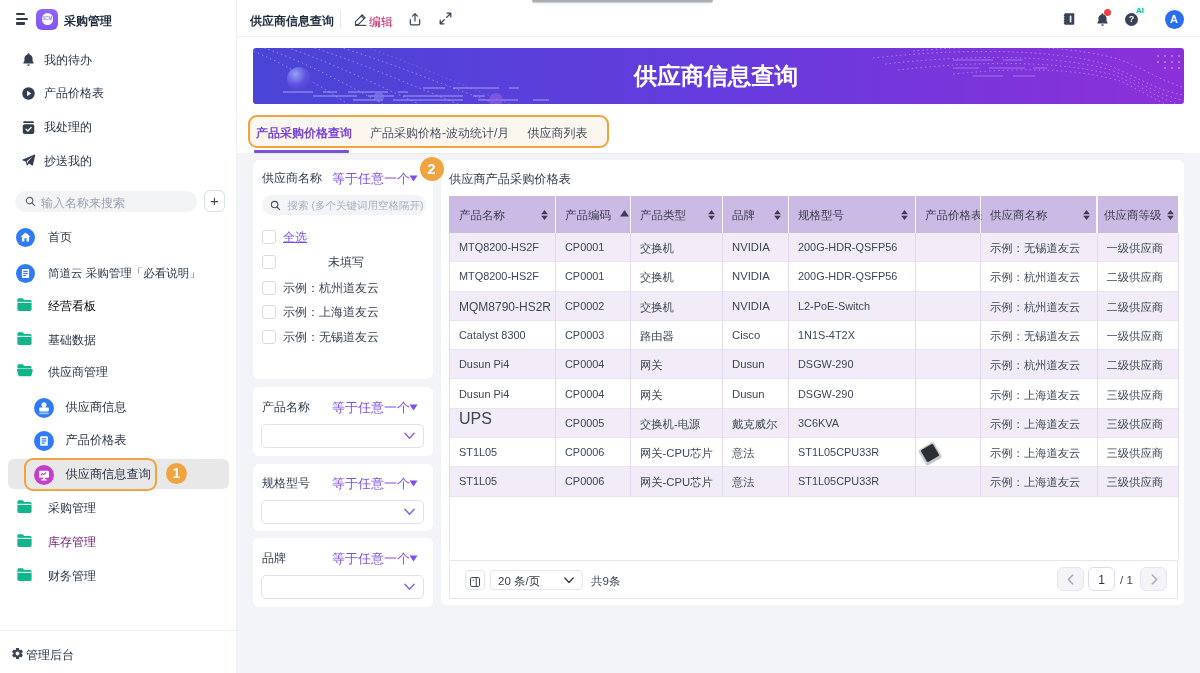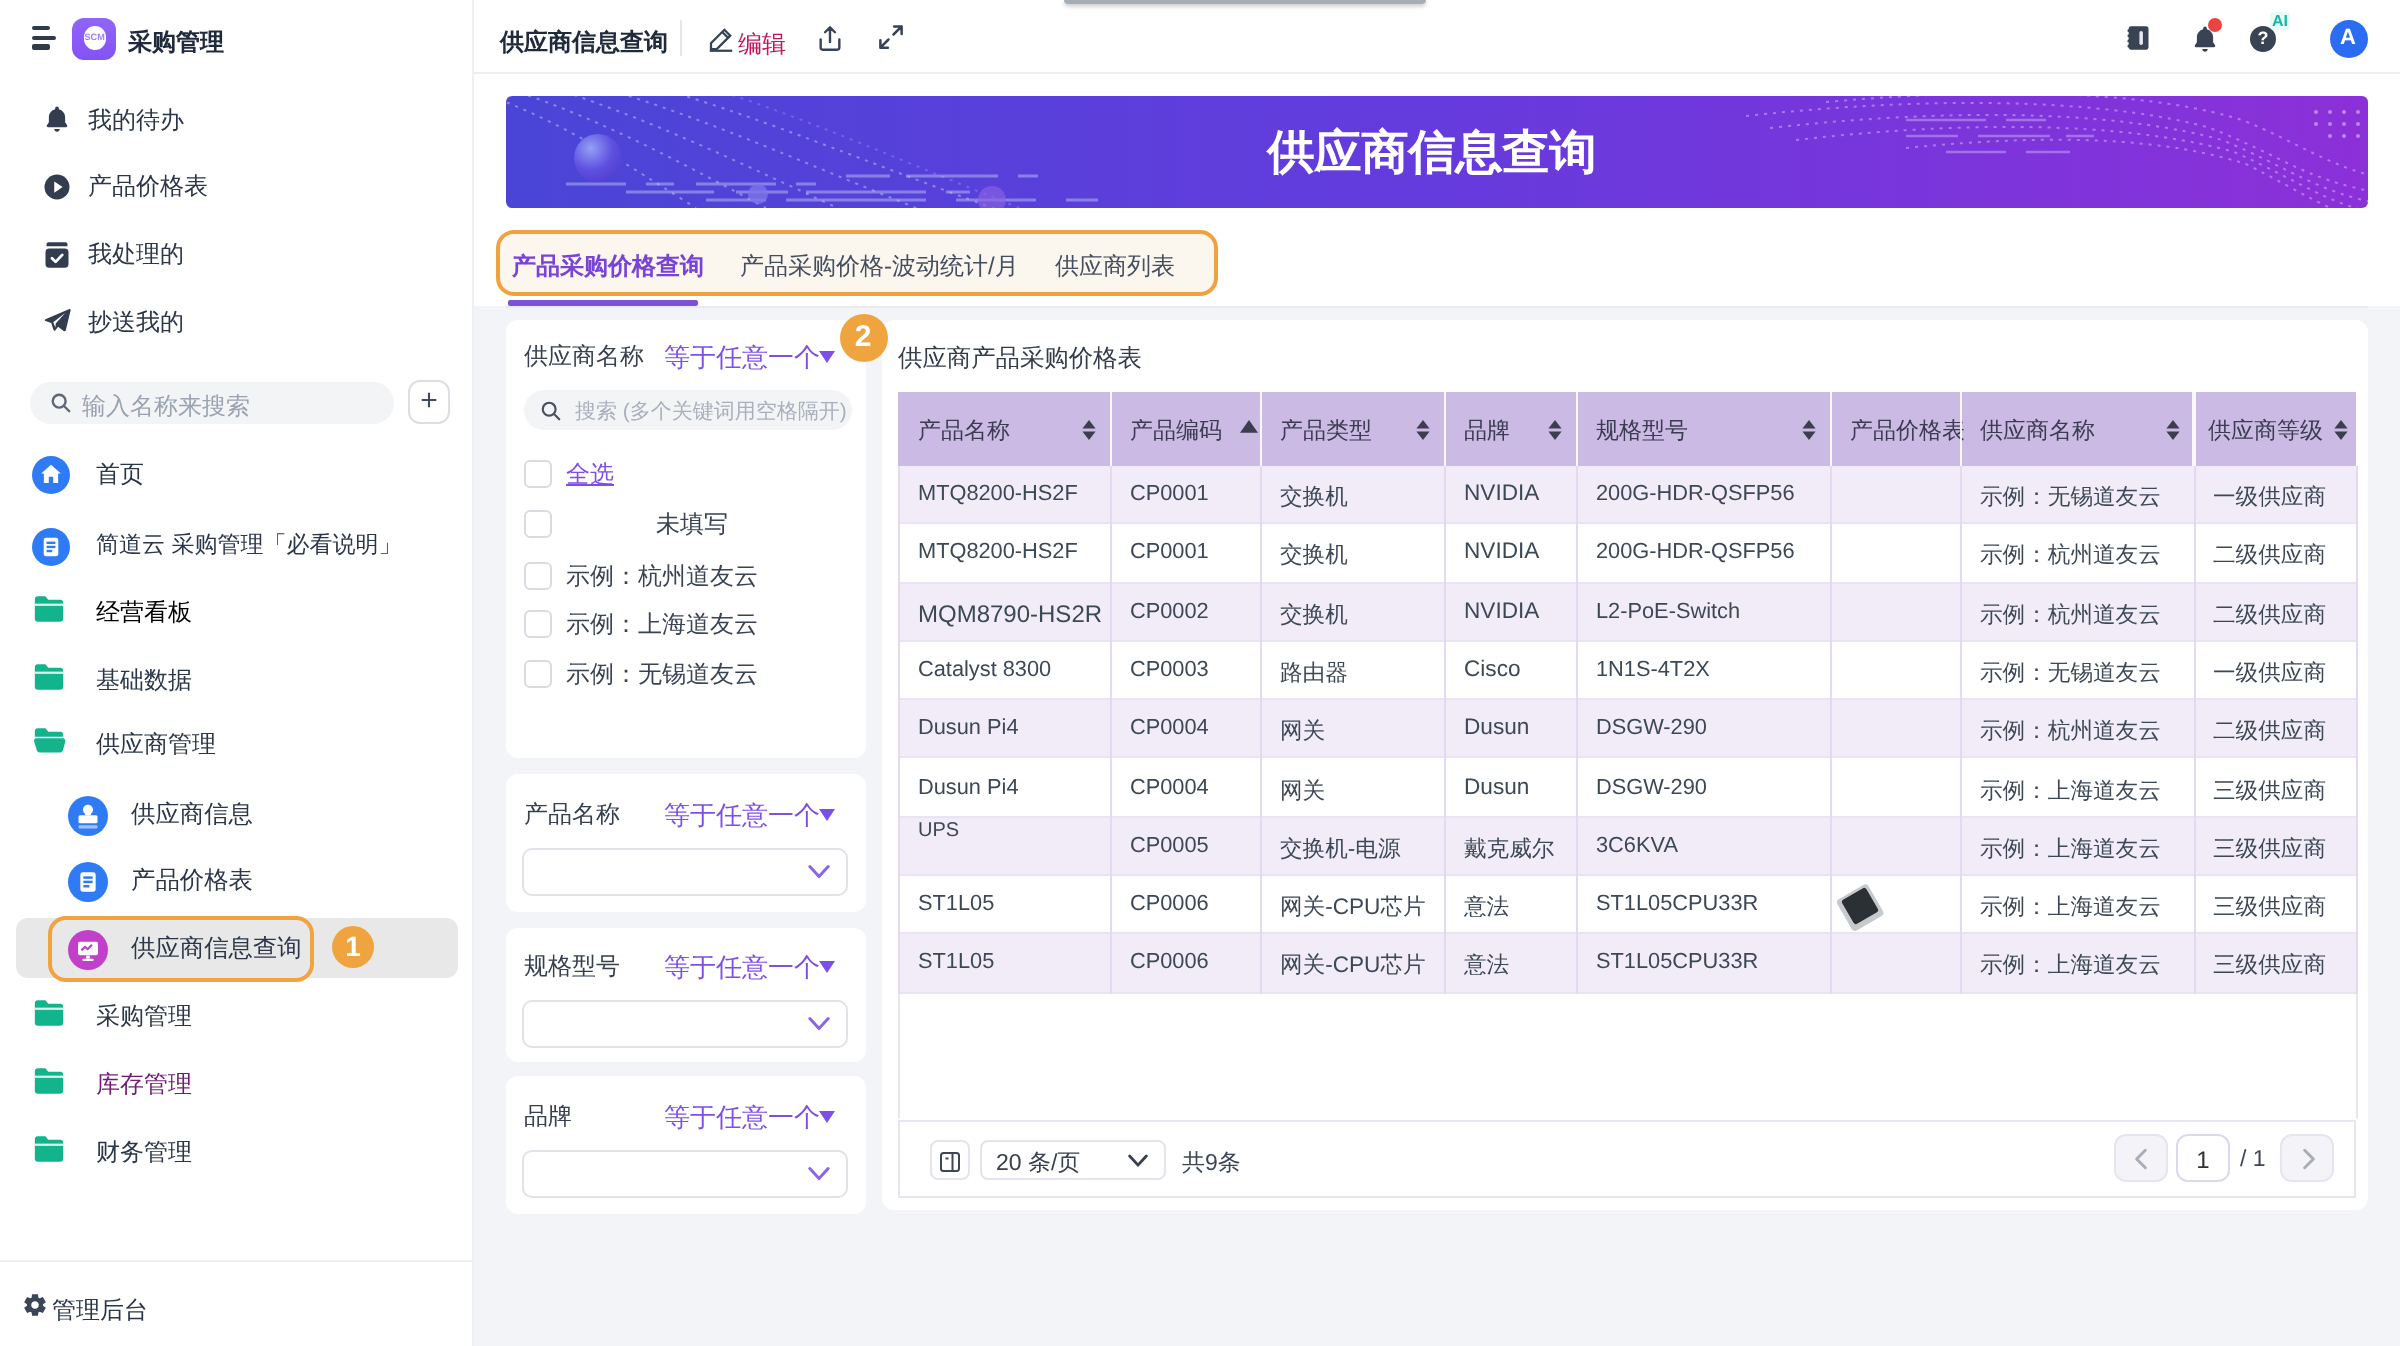--- a/index.html
+++ b/index.html
@@ -346,21 +346,21 @@
 <div class="ab" style="left:1106.5px;top:358.2px;font-size:11.3px;color:#3d4856">二级供应商</div>
 <div class="ab" style="left:449px;top:379.5px;width:729px;height:29.3px;background:#ffffff;border-bottom:1px solid #eae3f4"></div>
 <div class="ab" style="left:459px;top:387.5px;font-size:10.9px;color:#3d4856">Dusun Pi4</div>
 <div class="ab" style="left:565px;top:387.5px;font-size:10.9px;color:#3d4856">CP0004</div>
 <div class="ab" style="left:640px;top:387.5px;font-size:11.3px;color:#3d4856">网关</div>
 <div class="ab" style="left:732px;top:387.5px;font-size:11.3px;color:#3d4856">Dusun</div>
 <div class="ab" style="left:798px;top:387.5px;font-size:10.9px;color:#3d4856">DSGW-290</div>
 <div class="ab" style="left:990px;top:387.5px;font-size:11.3px;color:#3d4856">示例：上海道友云</div>
 <div class="ab" style="left:1106.5px;top:387.5px;font-size:11.3px;color:#3d4856">三级供应商</div>
 <div class="ab" style="left:449px;top:408.8px;width:729px;height:29.3px;background:#f1ecf8;border-bottom:1px solid #eae3f4"></div>
-<div class="ab" style="left:459px;top:410px;font-size:10px;color:#3d4856">UPS</div>
+<div class="ab" style="left:459px;top:410px;font-size:16px;color:#3d4856">UPS</div>
 <div class="ab" style="left:565px;top:416.8px;font-size:10.9px;color:#3d4856">CP0005</div>
 <div class="ab" style="left:640px;top:416.8px;font-size:11.3px;color:#3d4856">交换机-电源</div>
 <div class="ab" style="left:732px;top:416.8px;font-size:11.3px;color:#3d4856">戴克威尔</div>
 <div class="ab" style="left:798px;top:416.8px;font-size:10.9px;color:#3d4856">3C6KVA</div>
 <div class="ab" style="left:990px;top:416.8px;font-size:11.3px;color:#3d4856">示例：上海道友云</div>
 <div class="ab" style="left:1106.5px;top:416.8px;font-size:11.3px;color:#3d4856">三级供应商</div>
 <div class="ab" style="left:449px;top:438.1px;width:729px;height:29.3px;background:#ffffff;border-bottom:1px solid #eae3f4"></div>
 <div class="ab" style="left:459px;top:446.1px;font-size:10.9px;color:#3d4856">ST1L05</div>
 <div class="ab" style="left:565px;top:446.1px;font-size:10.9px;color:#3d4856">CP0006</div>
 <div class="ab" style="left:640px;top:446.1px;font-size:11.3px;color:#3d4856">网关-CPU芯片</div>

